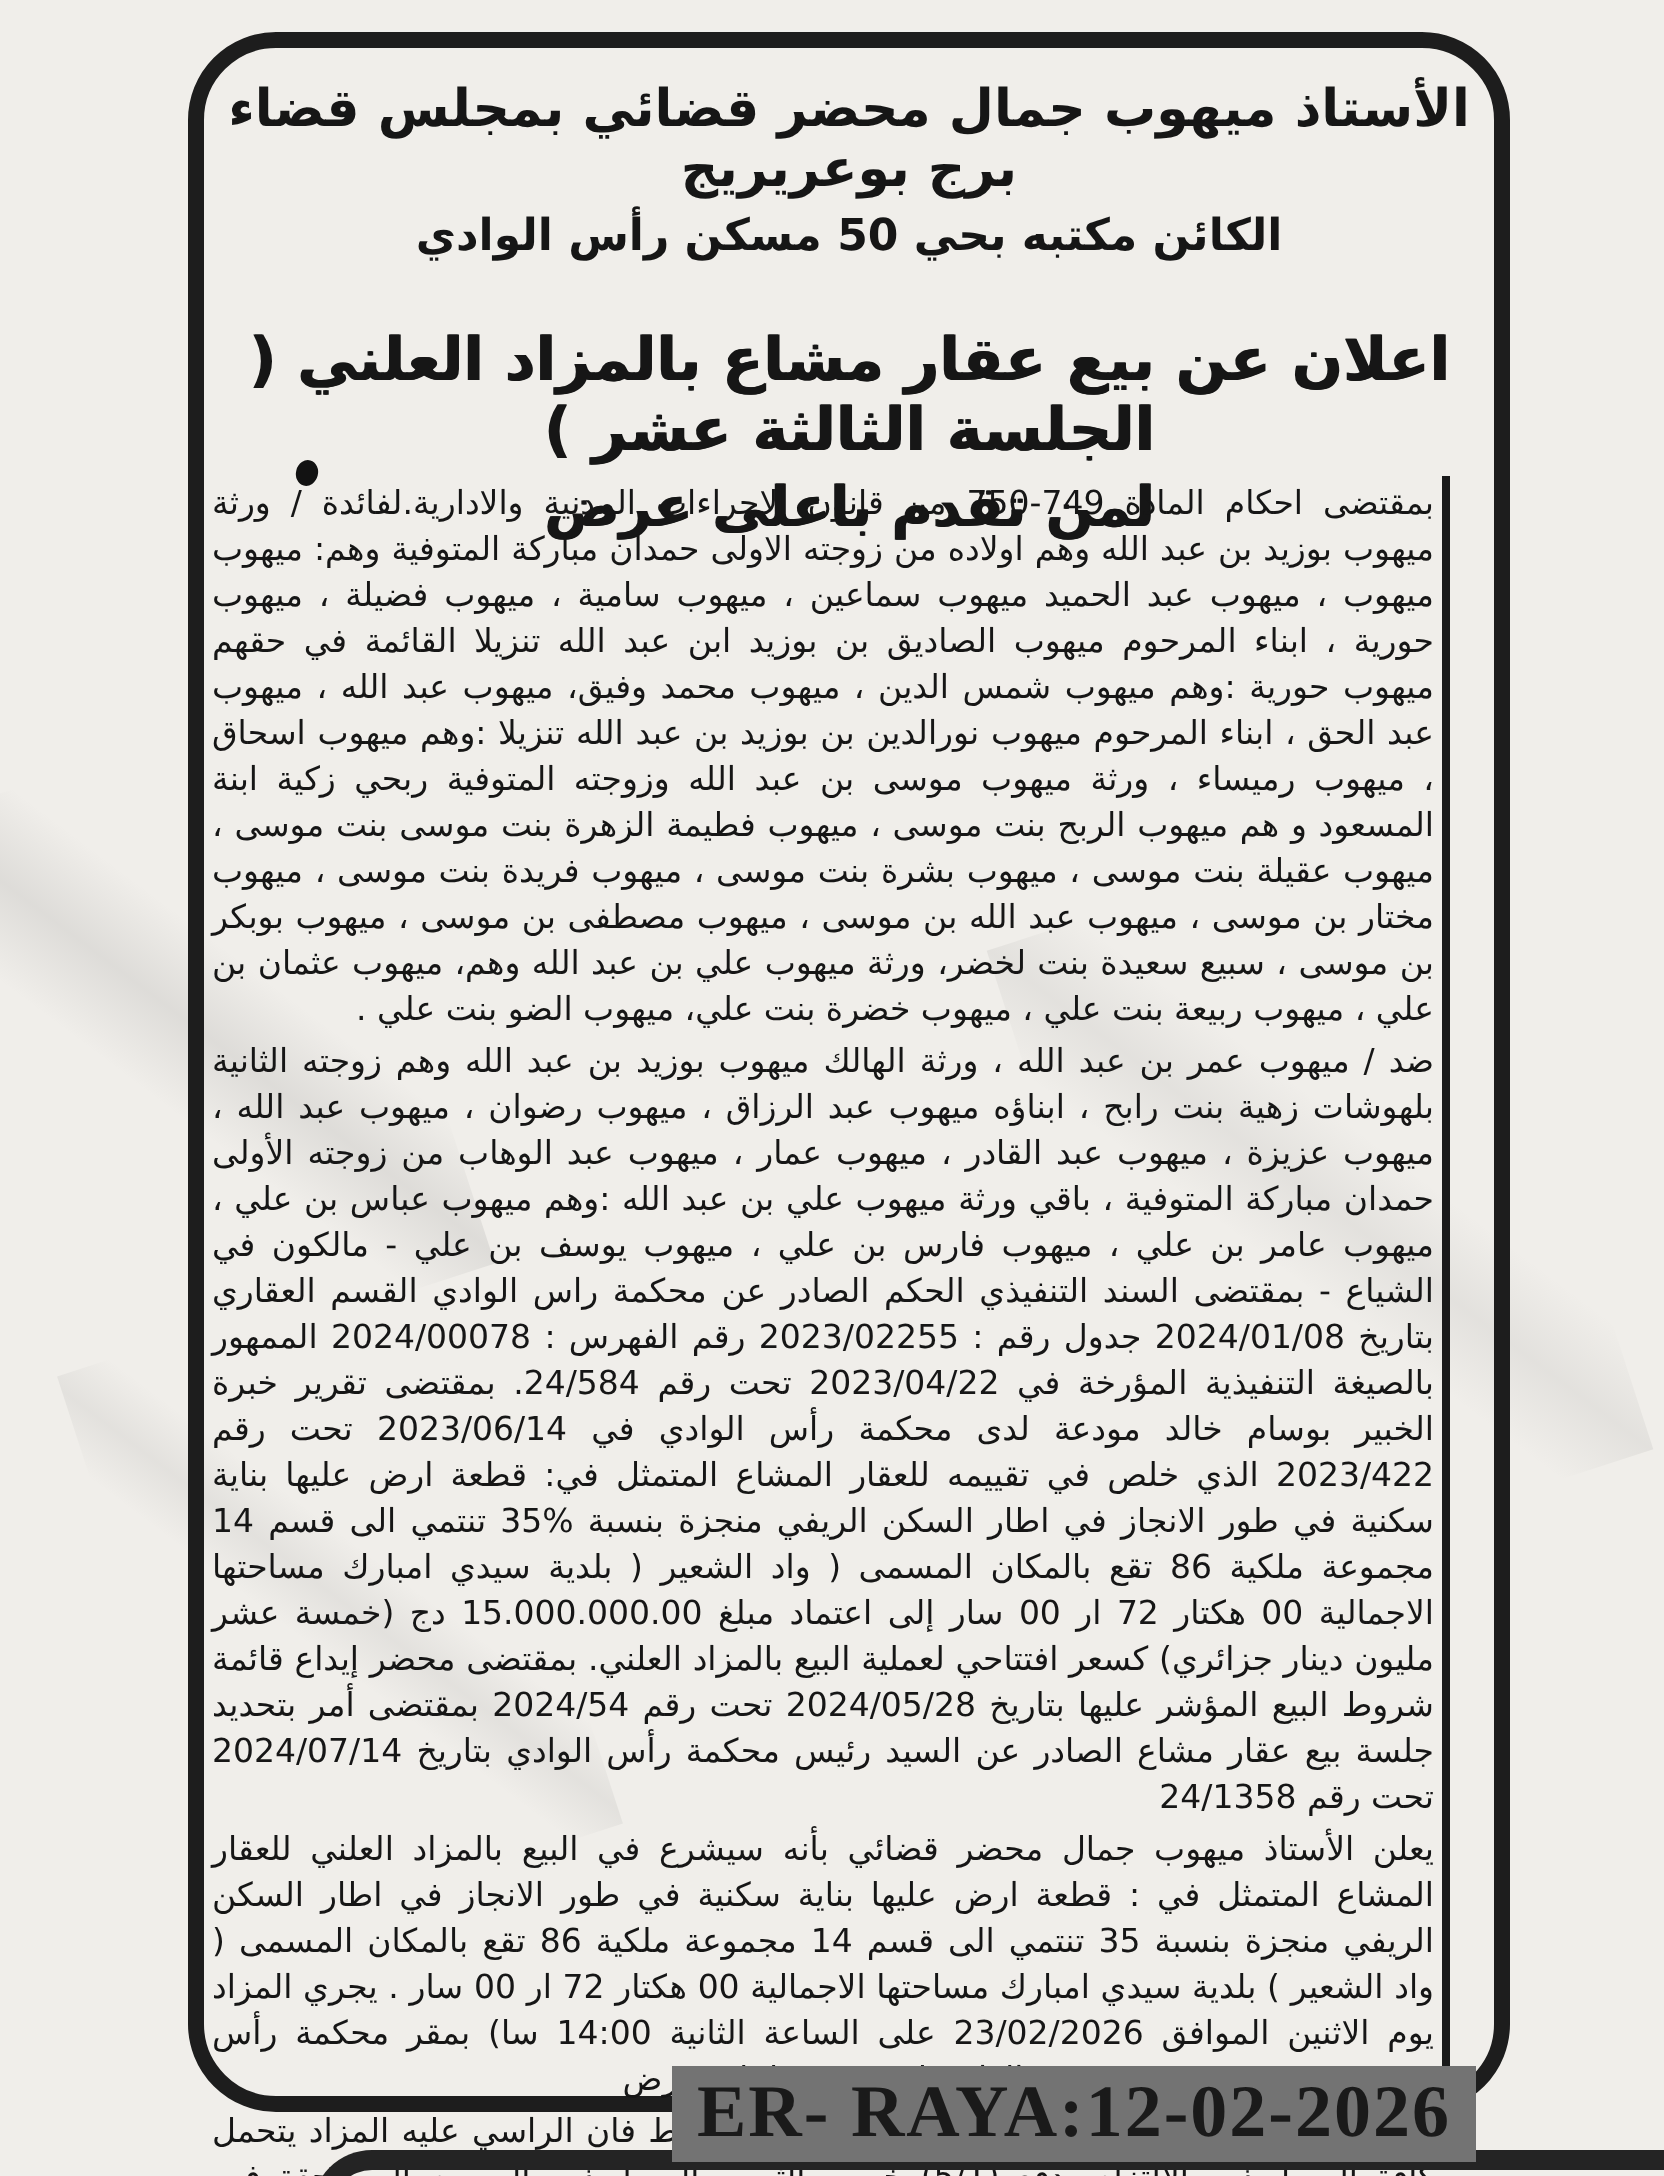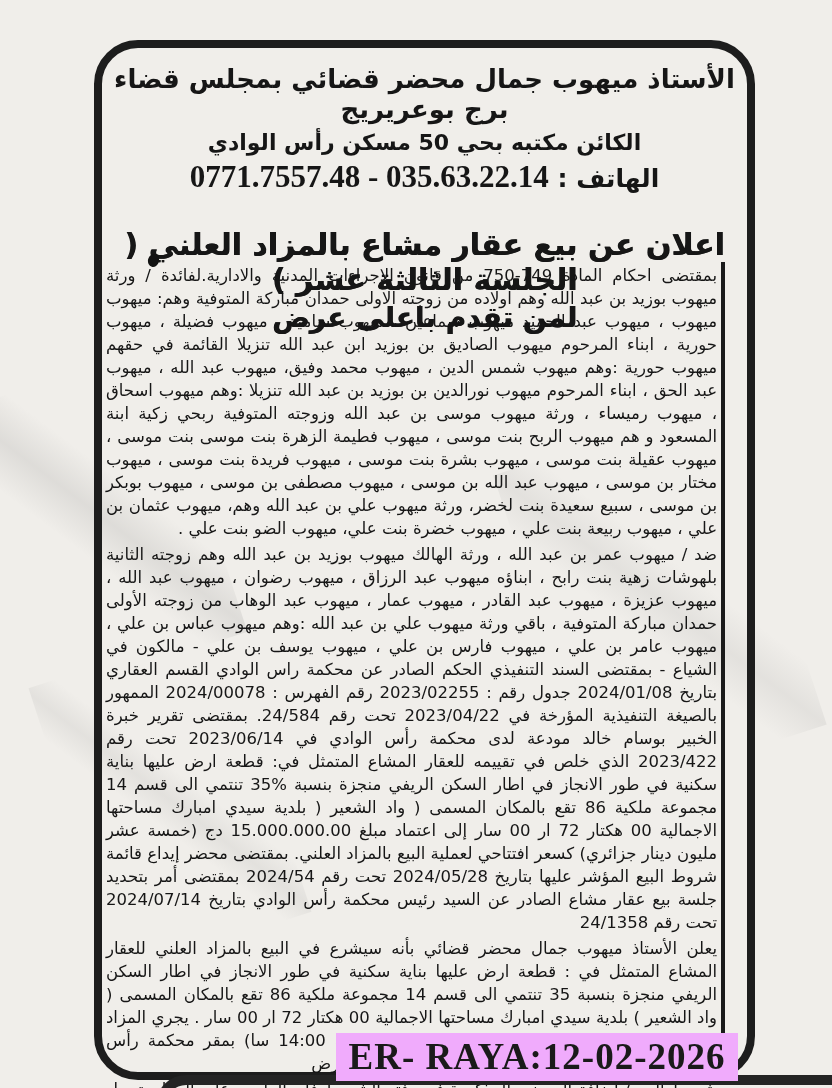--- a/index.html
+++ b/index.html
@@ -15,21 +15,21 @@
     background:linear-gradient(55deg,transparent 38%,rgba(110,110,110,.14) 50%,transparent 62%);
     transform:rotate(-18deg);}
   .wm2{left:540px;top:430px;width:240px;height:340px;
     background:linear-gradient(55deg,transparent 40%,rgba(110,110,110,.10) 50%,transparent 60%);
     transform:rotate(-18deg);}
   .wm3{left:70px;top:650px;width:200px;height:300px;
     background:linear-gradient(55deg,transparent 42%,rgba(110,110,110,.10) 50%,transparent 58%);
     transform:rotate(-18deg);}
 
   .frame{
-    position:absolute;left:94px;top:40px;width:661px;height:1040px;
+    position:absolute;left:94px;top:16px;width:661px;height:1040px;
     box-sizing:border-box;border:8px solid #1d1d1d;border-radius:44px;
     z-index:1;
   }
   .hdr{text-align:center;direction:rtl;}
   .h1{font-size:26px;font-weight:bold;margin-top:16px;letter-spacing:0;}
   .h2{font-size:22px;font-weight:bold;margin-top:6px;}
   .h3{font-size:25px;font-weight:bold;margin-top:4px;}
   .h3 .nums{font-family:"Liberation Serif",serif;font-weight:bold;font-size:31px;letter-spacing:0.5px;}
   .t1{font-size:30px;font-weight:bold;margin-top:32px;text-shadow:0.6px 0 0 #161616;}
   .t2{font-size:28px;font-weight:bold;margin-top:4px;text-shadow:0.6px 0 0 #161616;}
@@ -44,21 +44,21 @@
     margin:0 0 3px 0;
     font-size:16.5px;line-height:23px;font-weight:normal;
     text-align:justify;
   }
   .center-last{text-align-last:center;}
 
   .rule-right{position:absolute;right:22px;top:214px;bottom:10px;width:4px;background:#1a1a1a;}
 
   .footer-band{
     position:absolute;left:336px;top:1033px;width:402px;height:48px;
-    background:#f0abfc;z-index:3;text-align:center;
+    background:#737373;z-index:3;text-align:center;
     font-family:"Liberation Serif",serif;font-weight:bold;
     font-size:37px;line-height:48px;letter-spacing:1px;color:#1a1a1a;
     white-space:nowrap;
   }
   .next-frame{
     position:absolute;left:156px;top:1075px;width:700px;height:40px;
     box-sizing:border-box;
     border-top:10px solid #242424;border-left:10px solid #242424;
     border-top-left-radius:30px;z-index:1;
   }
@@ -67,21 +67,20 @@
 <body>
 
 <div class="wm wm1"></div>
 <div class="wm wm2"></div>
 <div class="wm wm3"></div>
 
 <div class="frame">
   <div class="hdr">
     <div class="h1">الأستاذ ميهوب جمال محضر قضائي بمجلس قضاء برج بوعريريج</div>
     <div class="h2">الكائن مكتبه بحي 50 مسكن رأس الوادي</div>
-    <div class="h3"><span>الهاتف :</span> <span class="nums" dir="ltr">0771.7557.48 - 035.63.22.14</span></div>
     <div class="t1">اعلان عن بيع عقار مشاع بالمزاد العلني ( الجلسة الثالثة عشر )</div>
     <div class="t2">لمن تقدم باعلى عرض</div>
   </div>
 
   <span class="dot"></span>
 
   <div class="bodytext">
     <p>بمقتضى احكام المادة 749-750 من قانون الاجراءات المدنية والادارية.لفائدة / ورثة ميهوب بوزيد بن عبد الله وهم اولاده من زوجته الاولى حمدان مباركة المتوفية وهم: ميهوب ميهوب ، ميهوب عبد الحميد ميهوب سماعين ، ميهوب سامية ، ميهوب فضيلة ، ميهوب حورية ، ابناء المرحوم ميهوب الصاديق بن بوزيد ابن عبد الله تنزيلا القائمة في حقهم ميهوب حورية :وهم ميهوب شمس الدين ، ميهوب محمد وفيق، ميهوب عبد الله ، ميهوب عبد الحق ، ابناء المرحوم ميهوب نورالدين بن بوزيد بن عبد الله تنزيلا :وهم ميهوب اسحاق ، ميهوب رميساء ، ورثة ميهوب موسى بن عبد الله وزوجته المتوفية ربحي زكية ابنة المسعود و هم ميهوب الربح بنت موسى ، ميهوب فطيمة الزهرة بنت موسى بنت موسى ، ميهوب عقيلة بنت موسى ، ميهوب بشرة بنت موسى ، ميهوب فريدة بنت موسى ، ميهوب مختار بن موسى ، ميهوب عبد الله بن موسى ، ميهوب مصطفى بن موسى ، ميهوب بوبكر بن موسى ، سبيع سعيدة بنت لخضر، ورثة ميهوب علي بن عبد الله وهم، ميهوب عثمان بن علي ، ميهوب ربيعة بنت علي ، ميهوب خضرة بنت علي، ميهوب الضو بنت علي .</p>
     <p>ضد / ميهوب عمر بن عبد الله ، ورثة الهالك ميهوب بوزيد بن عبد الله وهم زوجته الثانية بلهوشات زهية بنت رابح ، ابناؤه ميهوب عبد الرزاق ، ميهوب رضوان ، ميهوب عبد الله ، ميهوب عزيزة ، ميهوب عبد القادر ، ميهوب عمار ، ميهوب عبد الوهاب من زوجته الأولى حمدان مباركة المتوفية ، باقي ورثة ميهوب علي بن عبد الله :وهم ميهوب عباس بن علي ، ميهوب عامر بن علي ، ميهوب فارس بن علي ، ميهوب يوسف بن علي - مالكون في الشياع - بمقتضى السند التنفيذي الحكم الصادر عن محكمة راس الوادي القسم العقاري بتاريخ 2024/01/08 جدول رقم : 2023/02255 رقم الفهرس : 2024/00078 الممهور بالصيغة التنفيذية المؤرخة في 2023/04/22 تحت رقم 24/584. بمقتضى تقرير خبرة الخبير بوسام خالد مودعة لدى محكمة رأس الوادي في 2023/06/14 تحت رقم 2023/422 الذي خلص في تقييمه للعقار المشاع المتمثل في: قطعة ارض عليها بناية سكنية في طور الانجاز في اطار السكن الريفي منجزة بنسبة %35 تنتمي الى قسم 14 مجموعة ملكية 86 تقع بالمكان المسمى ( واد الشعير ( بلدية سيدي امبارك مساحتها الاجمالية 00 هكتار 72 ار 00 سار إلى اعتماد مبلغ 15.000.000.00 دج (خمسة عشر مليون دينار جزائري) كسعر افتتاحي لعملية البيع بالمزاد العلني. بمقتضى محضر إيداع قائمة شروط البيع المؤشر عليها بتاريخ 2024/05/28 تحت رقم 2024/54 بمقتضى أمر بتحديد جلسة بيع عقار مشاع الصادر عن السيد رئيس محكمة رأس الوادي بتاريخ 2024/07/14 تحت رقم 24/1358</p>
     <p class="center-last">يعلن الأستاذ ميهوب جمال محضر قضائي بأنه سيشرع في البيع بالمزاد العلني للعقار المشاع المتمثل في : قطعة ارض عليها بناية سكنية في طور الانجاز في اطار السكن الريفي منجزة بنسبة 35 تنتمي الى قسم 14 مجموعة ملكية 86 تقع بالمكان المسمى ( واد الشعير ) بلدية سيدي امبارك مساحتها الاجمالية 00 هكتار 72 ار 00 سار . يجري المزاد يوم الاثنين الموافق 23/02/2026 على الساعة الثانية 14:00 سا)  بمقر محكمة رأس الوادي لمن تقدم باعلى عرض</p>

